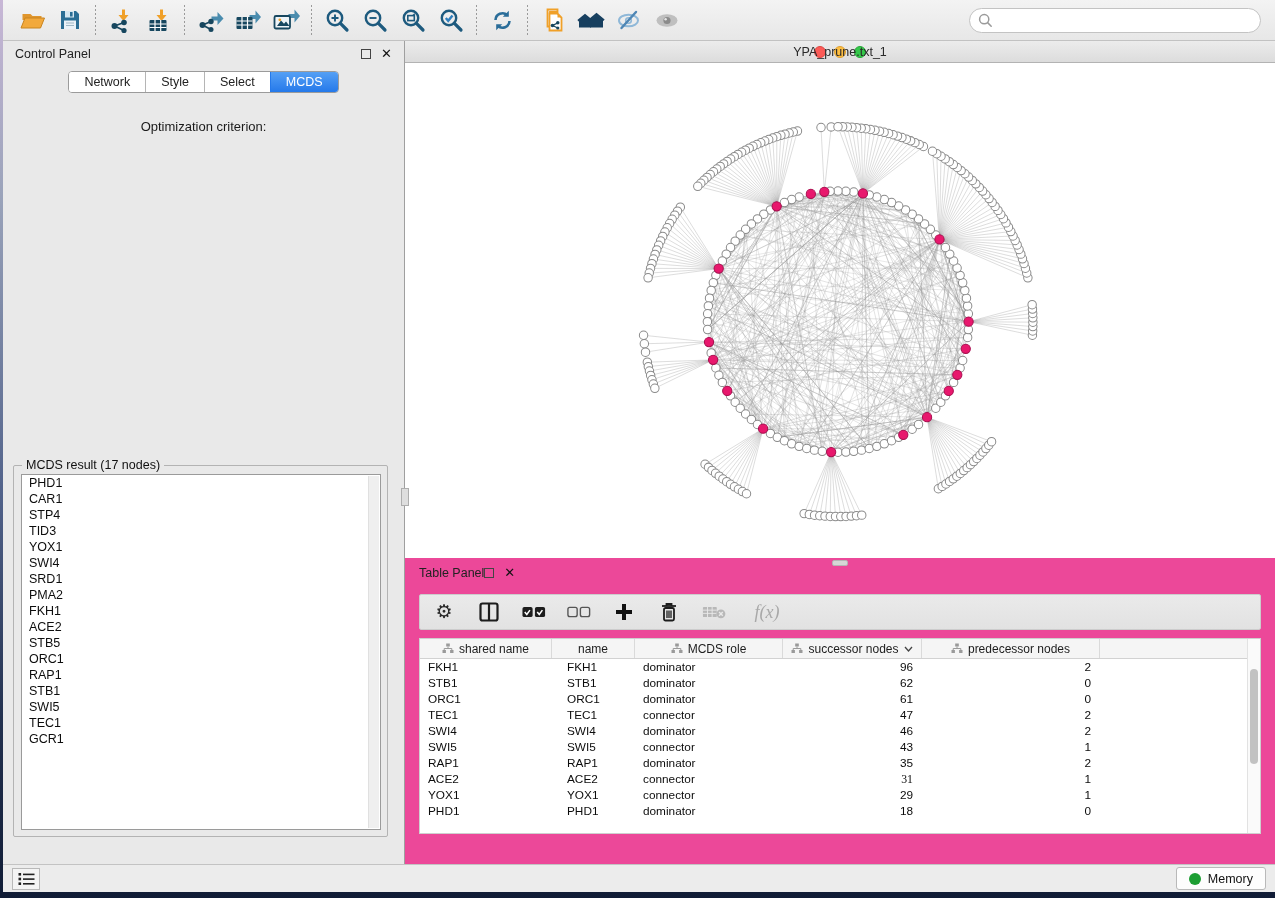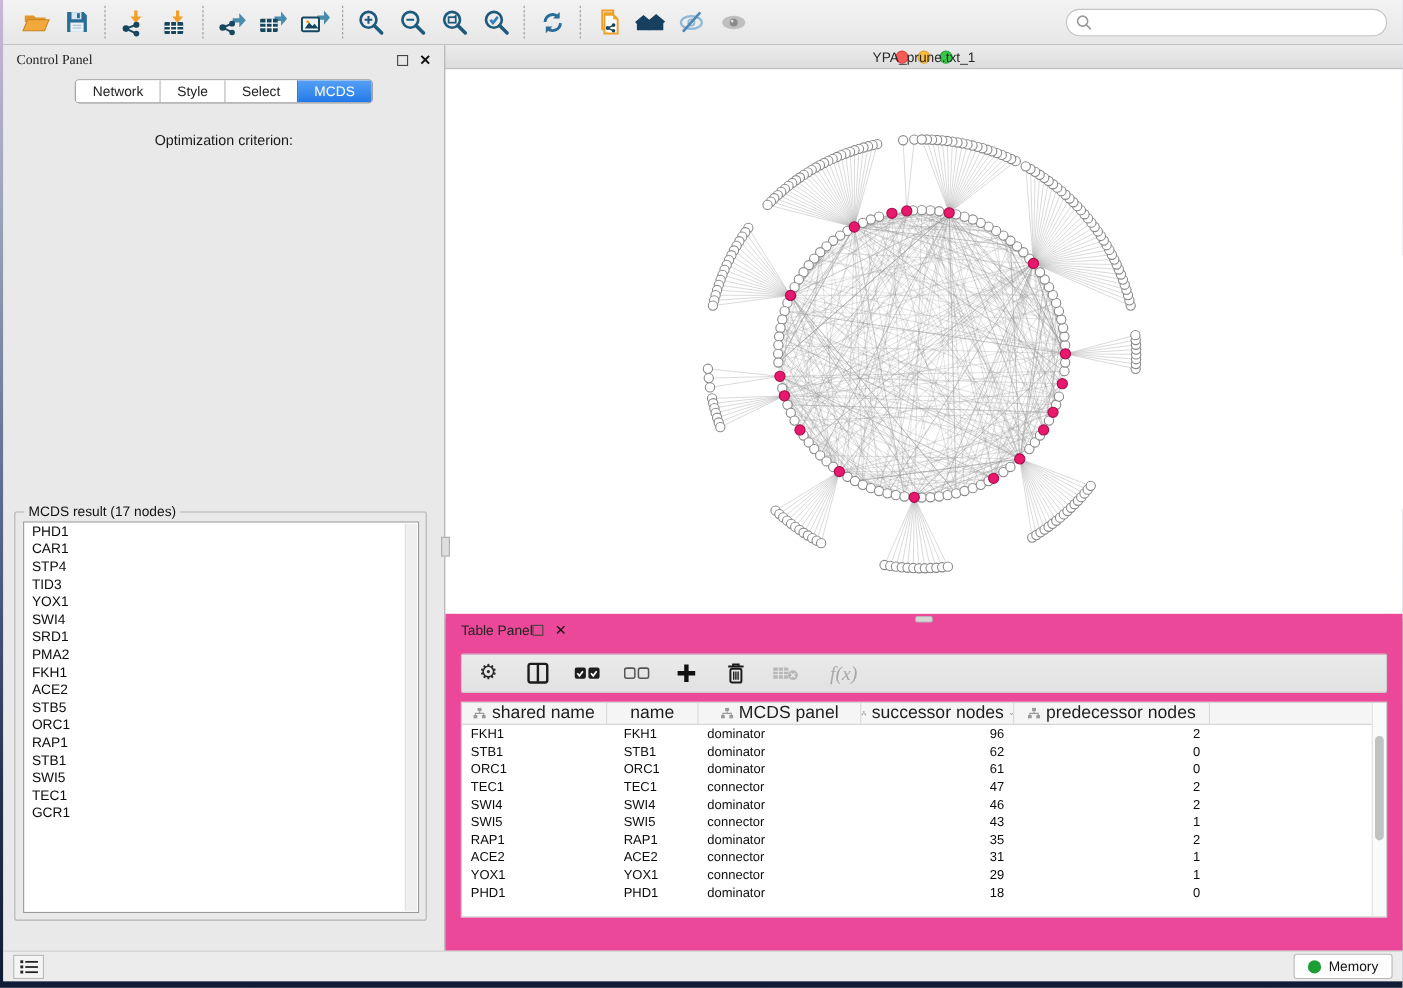--- a/index.html
+++ b/index.html
@@ -19,21 +19,21 @@
   .tb-spacer { flex:1; }
   .searchbox { width:292px; height:25px; background:#fff; border:1px solid #c3c3c3; border-radius:13px;
     display:flex; align-items:center; padding:0 8px; margin-right:4px; }
   .searchbox input { border:none; outline:none; flex:1; font-size:12px; margin-left:5px; background:transparent; font-family:inherit; }
 
   
   .main { flex:1; display:flex; min-height:0; }
 
   
   .control-panel { width:402px; flex:0 0 402px; background:#e9e9e9; border-right:1px solid #9f9f9f; position:relative; }
-  .panel-header { display:flex; align-items:center; padding:6px 12px 0 12px; font-size:12.5px; color:#222;font-family:Liberation Serif, serif; }
+  .panel-header { display:flex; align-items:center; padding:6px 12px 0 12px; font-size:12.5px; color:#222; }
   .panel-header .ph-spacer { flex:1; }
   .float-icon { width:10px; height:10px; border:1.6px solid #444; margin-right:10px; }
   .close-icon { font-size:13px; font-weight:bold; color:#111; line-height:10px; }
   .seg-tabs { display:flex; justify-content:center; margin-top:10px; }
   .seg-wrap { display:inline-flex; border:1px solid #9b9b9b; border-radius:4px; overflow:hidden; background:#fff; }
   .seg-tab { padding:3px 15px; font-size:12.5px; color:#222; background:#fff; border-left:1px solid #b5b5b5; cursor:default; }
   .seg-tab:first-child { border-left:none; }
   .seg-tab.selected { background:linear-gradient(#55a0f5,#2579ea); color:#fff; border-left-color:#2579ea; }
 
   .opt-label { text-align:center; margin-top:26px; font-size:13px; color:#1a1a1a; }
@@ -75,21 +75,21 @@
   .table-panel { flex:1; background:#ec4899; position:relative; }
   .tp-header { display:flex; align-items:center; padding:8px 14px 0 14px; font-size:12.5px; color:#222; }
   .tp-toolbar { position:absolute; left:14px; right:14px; top:36px; height:36px; background:linear-gradient(#eaeaea,#e2e2e2);
     border:1px solid #cicfcf; border:1px solid #cccccc; border-radius:2px; display:flex; align-items:center; gap:21px; padding:0 12px; }
   .tp-tool { display:flex; align-items:center; justify-content:center; width:24px; height:24px; }
   .fx-label { font-family:"Liberation Serif","DejaVu Serif",serif; font-style:italic; font-size:18px; color:#a8a8a8; }
   .gear-glyph { font-size:19px; color:#2a2a2a; line-height:20px; }
 
   .tbl { position:absolute; left:14px; right:14px; top:80px; height:196px; background:#fff; border:1px solid #cfcfcf; overflow:hidden; }
   .tbl-head { display:flex; height:20px; background:#f5f5f5; border-bottom:1px solid #d2d2d2; }
-  .th { display:flex; align-items:center; justify-content:center; gap:5px; font-size:16px; color:#1d1d1d;
+  .th { display:flex; align-items:center; justify-content:center; gap:5px; font-size:12px; color:#1d1d1d;
     border-right:1px solid #dadada; overflow:hidden; white-space:nowrap; }
   .th:last-child { border-right:none; }
   .tbl-body .tr { display:flex; height:16px; align-items:center; }
   .td { font-size:11.8px; color:#0c0c0c; overflow:hidden; white-space:nowrap; }
   .td.left { padding-left:8px; text-align:left; }
   .td.name-col { padding-left:15px; }
   .td.right { padding-right:9px; text-align:right; }
   .tbl-scroll { position:absolute; right:0; top:0; bottom:0; width:13px; background:#fafafa; border-left:1px solid #e2e2e2; }
   .tbl-thumb { position:absolute; left:2px; right:2px; top:30px; height:95px; background:#c2c2c2; border-radius:5px; }
 
@@ -1221,21 +1221,21 @@
               <div class="th" style="width: 83px; flex: 0 0 83px;">
                 <span>name</span>
               </div>
               <div class="th" style="width: 148px; flex: 0 0 148px;">
                 <svg width="12" height="11" viewBox="0 0 12 11">
                   <rect x="4.2" y="0.5" width="3.6" height="3" fill="#9a9a9a"></rect>
                   <rect x="0.5" y="7" width="3.4" height="3" fill="#9a9a9a"></rect>
                   <rect x="8.1" y="7" width="3.4" height="3" fill="#9a9a9a"></rect>
                   <path d="M6 3.5v2M2.2 7V5.5h7.6V7" fill="none" stroke="#9a9a9a" stroke-width="1"></path>
                 </svg>
-                <span>MCDS panel</span>
+                <span>MCDS role</span>
               </div>
               <div class="th" style="width: 139px; flex: 0 0 139px;">
                 <svg width="12" height="11" viewBox="0 0 12 11">
                   <rect x="4.2" y="0.5" width="3.6" height="3" fill="#9a9a9a"></rect>
                   <rect x="0.5" y="7" width="3.4" height="3" fill="#9a9a9a"></rect>
                   <rect x="8.1" y="7" width="3.4" height="3" fill="#9a9a9a"></rect>
                   <path d="M6 3.5v2M2.2 7V5.5h7.6V7" fill="none" stroke="#9a9a9a" stroke-width="1"></path>
                 </svg>
                 <span>successor nodes</span>
                 <svg width="9" height="6" viewBox="0 0 9 6">
@@ -1300,21 +1300,21 @@
                 <div class="td left" style="width: 132px; flex: 0 0 132px;">RAP1</div>
                 <div class="td left name-col" style="width: 83px; flex: 0 0 83px;">RAP1</div>
                 <div class="td left" style="width: 148px; flex: 0 0 148px;">dominator</div>
                 <div class="td right" style="width: 139px; flex: 0 0 139px;">35</div>
                 <div class="td right" style="width: 178px; flex: 0 0 178px;">2</div>
               </div>
               <div class="tr">
                 <div class="td left" style="width: 132px; flex: 0 0 132px;">ACE2</div>
                 <div class="td left name-col" style="width: 83px; flex: 0 0 83px;">ACE2</div>
                 <div class="td left" style="width: 148px; flex: 0 0 148px;">connector</div>
-                <div class="td right" style="width: 139px; flex: 0 0 139px;">31</div>
+                <div class="td right" style="width: 139px; flex: 0 0 139px; font-family: Liberation Serif, serif;">31</div>
                 <div class="td right" style="width: 178px; flex: 0 0 178px;">1</div>
               </div>
               <div class="tr">
                 <div class="td left" style="width: 132px; flex: 0 0 132px;">YOX1</div>
                 <div class="td left name-col" style="width: 83px; flex: 0 0 83px;">YOX1</div>
                 <div class="td left" style="width: 148px; flex: 0 0 148px;">connector</div>
                 <div class="td right" style="width: 139px; flex: 0 0 139px;">29</div>
                 <div class="td right" style="width: 178px; flex: 0 0 178px;">1</div>
               </div>
               <div class="tr">

